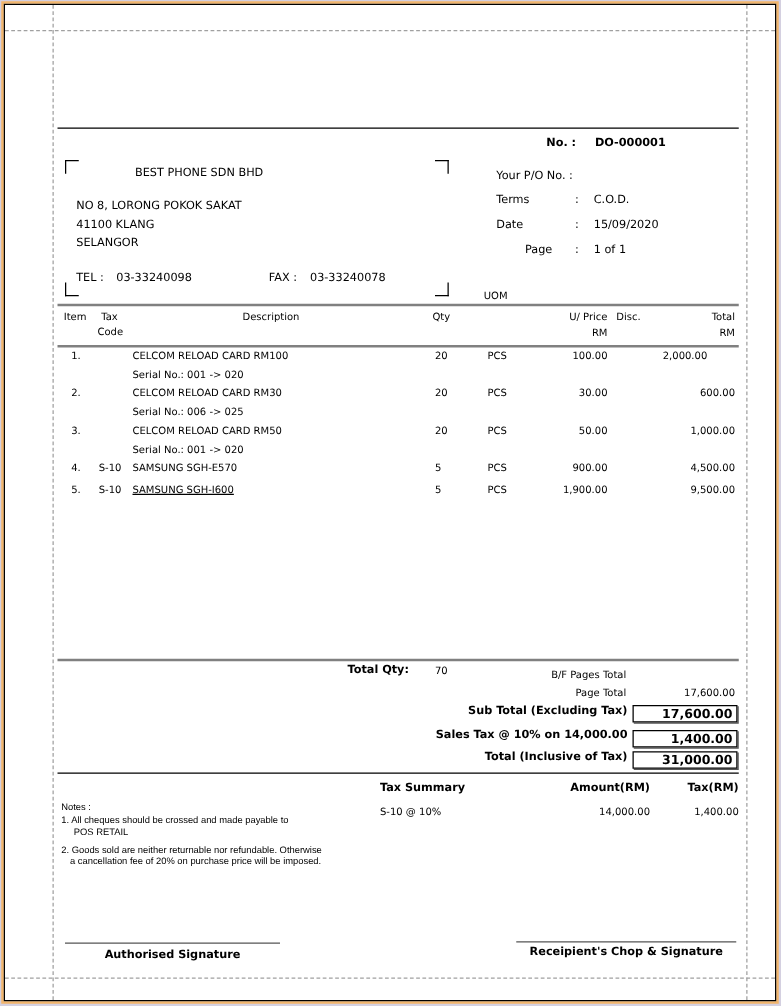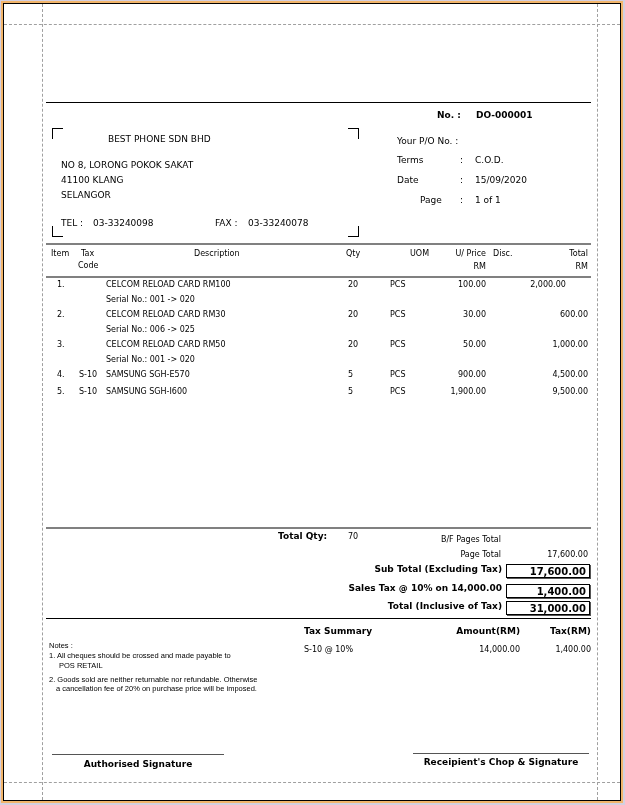--- a/index.html
+++ b/index.html
@@ -59,21 +59,21 @@
   <div class="abs t9" style="left:416px; top:191px;">Page</div>
   <div class="abs t9" style="left:456px; top:191px;">:</div>
   <div class="abs t9" style="left:471px; top:191px;">1 of 1</div>
 
   <div class="hline" style="left:42px; width:545px; top:239px; border-top:2px solid #808080;"></div>
   <div class="abs t8" style="left:47px; top:245px;">Item</div>
   <div class="abs t8" style="left:77px; top:245px;">Tax</div>
   <div class="abs t8" style="left:74px; top:257px;">Code</div>
   <div class="abs t8" style="left:190px; top:245px;">Description</div>
   <div class="abs t8" style="left:342px; top:245px;">Qty</div>
-  <div class="abs t8" style="left:383px; top:245px;margin-left:23px;">UOM</div>
+  <div class="abs t8" style="left:383px; top:228px;">UOM</div>
   <div class="abs t8 r" style="left:430px; width:52px; top:245px;">U/ Price</div>
   <div class="abs t8 r" style="left:430px; width:52px; top:258px;">RM</div>
   <div class="abs t8" style="left:489px; top:245px;">Disc.</div>
   <div class="abs t8 r" style="left:530px; width:54px; top:245px;">Total</div>
   <div class="abs t8 r" style="left:530px; width:54px; top:258px;">RM</div>
   <div class="hline" style="left:42px; width:545px; top:272px; border-top:2px solid #808080;"></div>
 
   <div>
     <div>
       <div class="abs t8" style="left:53px; top:276px;">1.</div>
@@ -110,21 +110,21 @@
       <div class="abs t8" style="left:75px; top:366px;">S-10</div>
       <div class="abs t8" style="left:102px; top:366px;">SAMSUNG SGH-E570</div>
       <div class="abs t8" style="left:344px; top:366px;">5</div>
       <div class="abs t8" style="left:386px; top:366px;">PCS</div>
       <div class="abs t8 r" style="left:420px; width:62px; top:366px;">900.00</div>
       <div class="abs t8 r" style="left:520px; width:64px; top:366px;">4,500.00</div>
     </div>
     <div>
       <div class="abs t8" style="left:53px; top:383px;">5.</div>
       <div class="abs t8" style="left:75px; top:383px;">S-10</div>
-      <div class="abs t8" style="left:102px; top:383px;">SAMSUNG SGH-I600</div>
+      <div class="abs t8" style="left:102px; top:383px;text-decoration:underline;">SAMSUNG SGH-I600</div>
       <div class="abs t8" style="left:344px; top:383px;">5</div>
       <div class="abs t8" style="left:386px; top:383px;">PCS</div>
       <div class="abs t8 r" style="left:420px; width:62px; top:383px;">1,900.00</div>
       <div class="abs t8 r" style="left:520px; width:64px; top:383px;">9,500.00</div>
     </div>
   </div>
 
   <div class="hline" style="left:42px; width:545px; top:523px; border-top:2px solid #808080;"></div>
   <div class="abs t9 b" style="left:274px; top:527px;">Total Qty:</div>
   <div class="abs t8" style="left:344px; top:528px;">70</div>

